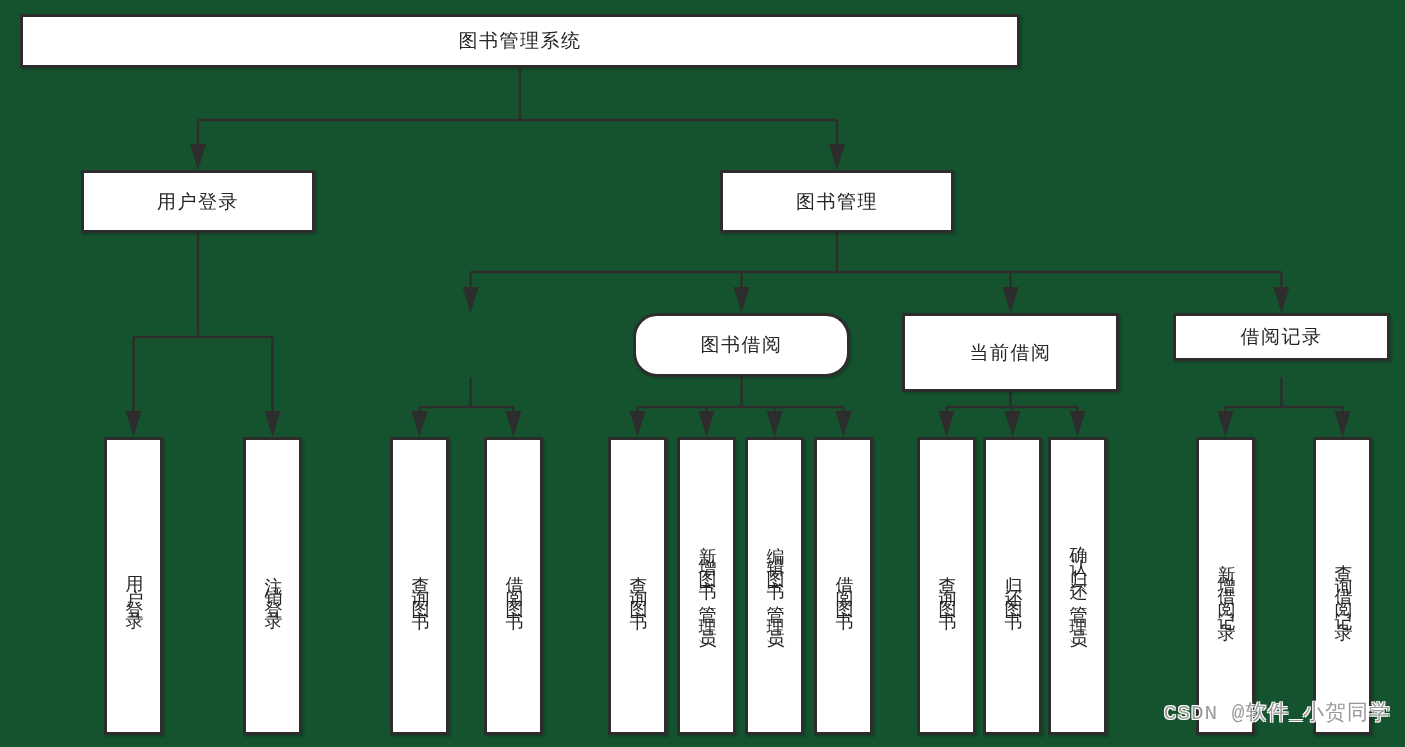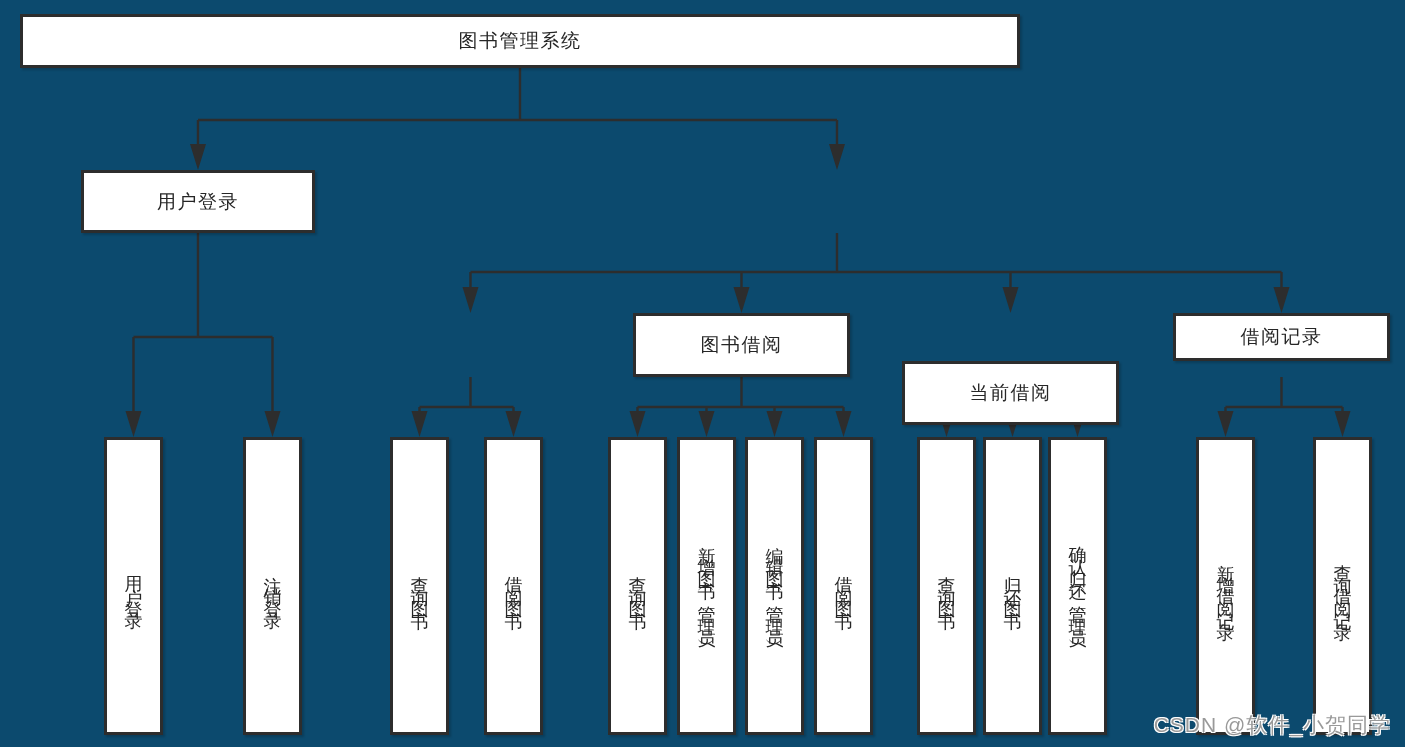--- a/index.html
+++ b/index.html
@@ -1,34 +1,34 @@
 <!DOCTYPE html>
 <html style="--line: #2d2d2d; --text: #262626; --watermark: #999999;"><head>
 <meta charset="utf-8">
 <style>
   html,body{margin:0;padding:0;background:#ffffff;}
   .stage{
-    position:relative;width:1405px;height:747px;background:#0c4a6e;
-    font-family:Liberation Sans, sans-serif;color:var(--text,#262626);overflow:hidden;
+    position:relative;width:1405px;height:747px;background:#14532d;
+    font-family:Liberation Mono, monospace;color:var(--text,#262626);overflow:hidden;
   }
   svg.connectors{position:absolute;left:0;top:0;width:1405px;height:747px;z-index:1;}
   .lines{fill:none;stroke:var(--line,#2d2d2d);stroke-width:2.4;}
   .arrows{fill:var(--line,#2d2d2d);stroke:none;}
   .node{
     position:absolute;box-sizing:border-box;background:#ffffff;
     border:3px solid var(--line,#2d2d2d);
     display:flex;align-items:center;justify-content:center;
     box-shadow:2px 2px 2px rgba(0,0,0,0.18);z-index:2;
   }
   .h-node span{font-size:19px;letter-spacing:1.5px;white-space:nowrap;}
   .v-node span{
     writing-mode:vertical-rl;font-size:18px;letter-spacing:12px;line-height:1;
   }
   .watermark{
-    position:absolute;right:14px;bottom:8px;z-index:3;
+    position:absolute;right:14px;bottom:21px;z-index:3;
     font-size:21px;letter-spacing:1px;color:var(--watermark,#999999);
     text-shadow:-1px -1px 0 #fff,1px -1px 0 #fff,-1px 1px 0 #fff,1px 1px 0 #fff;
     white-space:nowrap;
   }
 </style>
 </head>
 <body>
 
 <div class="stage">
 
@@ -53,25 +53,28 @@
       M1217.5,411 H1233.5 L1225.5,437 Z M1334.5,411 H1350.5 L1342.5,437 Z"></path>
   </svg>
 
   <div class="node h-node" style="left:20px;top:14px;width:1000px;height:54px;">
     <span>图书管理系统</span>
   </div>
 
   <div class="node h-node" style="left:81px;top:170px;width:234px;height:63px;">
     <span>用户登录</span>
   </div>
+  <div class="node h-node" style="left:720px;top:170px;width:234px;height:63px;">
+    <span>图书管理</span>
+  </div>
 
-  <div class="node h-node" style="left:633px;top:313px;width:217px;height:64px;">
+  <div class="node h-node" style="left:633px;top:313px;width:217px;height:64px;border-radius:24px;">
     <span>图书借阅</span>
   </div>
-  <div class="node h-node" style="left:902px;top:313px;width:217px;height:64px;margin-top:48px;">
+  <div class="node h-node" style="left:902px;top:313px;width:217px;height:79px;">
     <span>当前借阅</span>
   </div>
   <div class="node h-node" style="left:1173px;top:313px;width:217px;height:48px;">
     <span>借阅记录</span>
   </div>
 
   <div class="node v-node" style="left:104px;top:437px;width:59px;height:298px;">
     <span>用户登录</span>
   </div>
   <div class="node v-node" style="left:243px;top:437px;width:59px;height:298px;">

